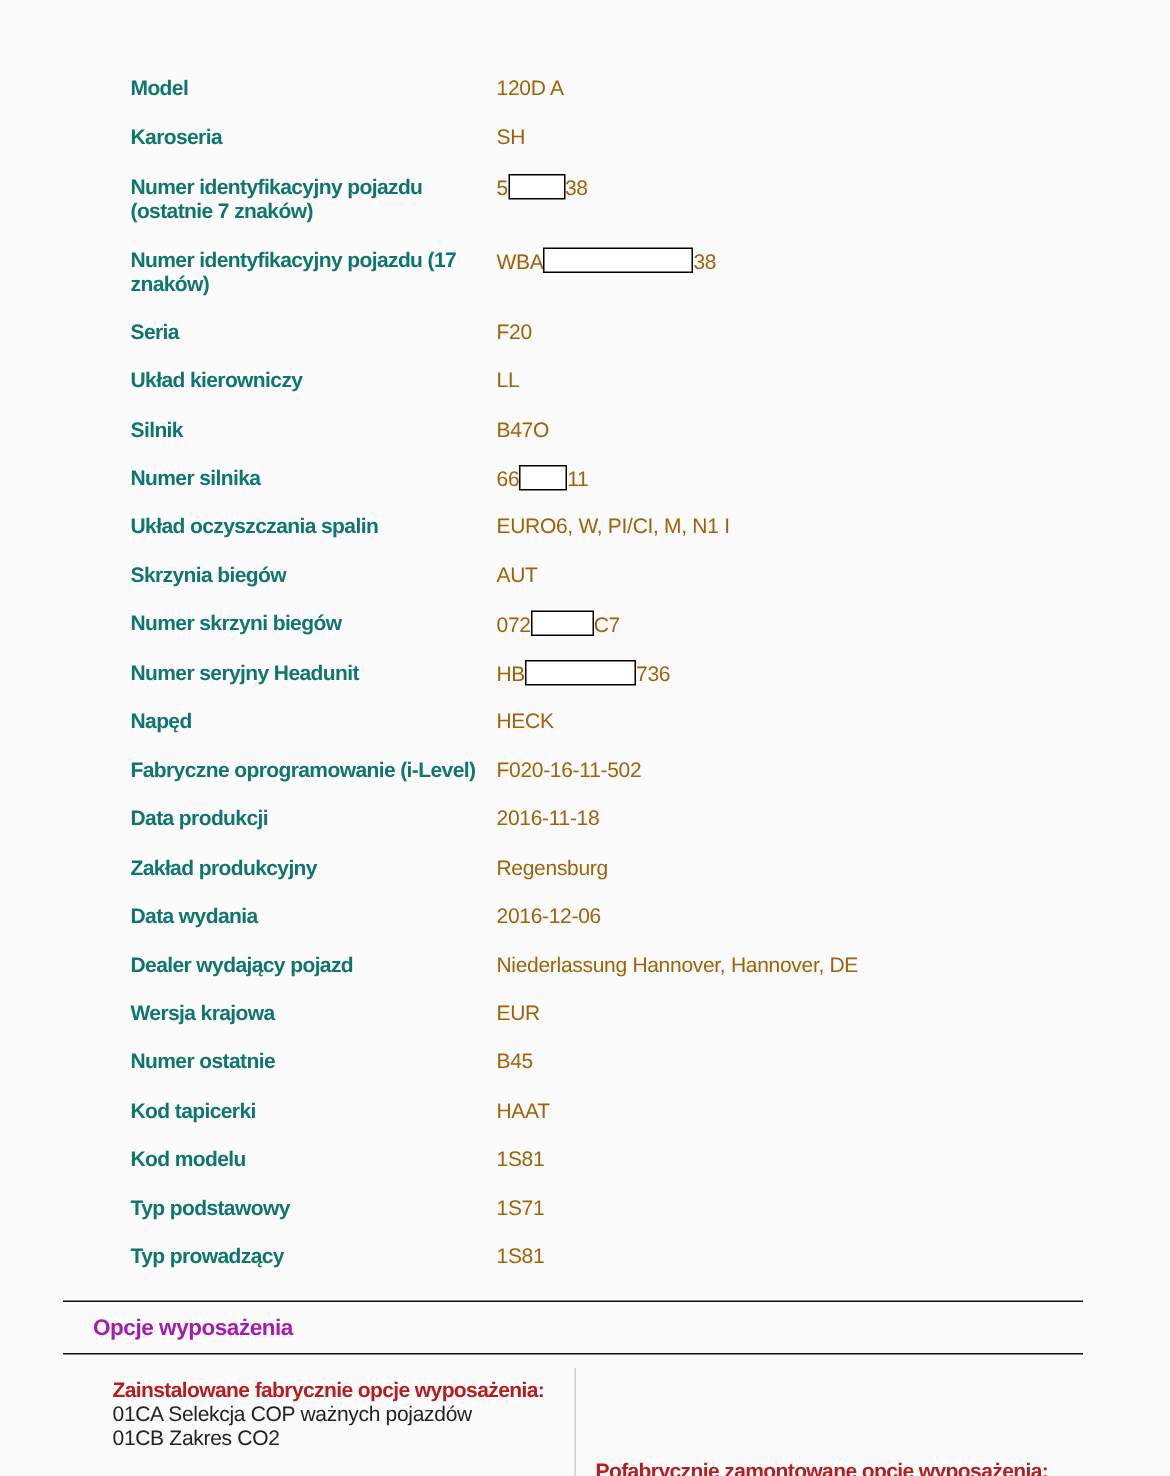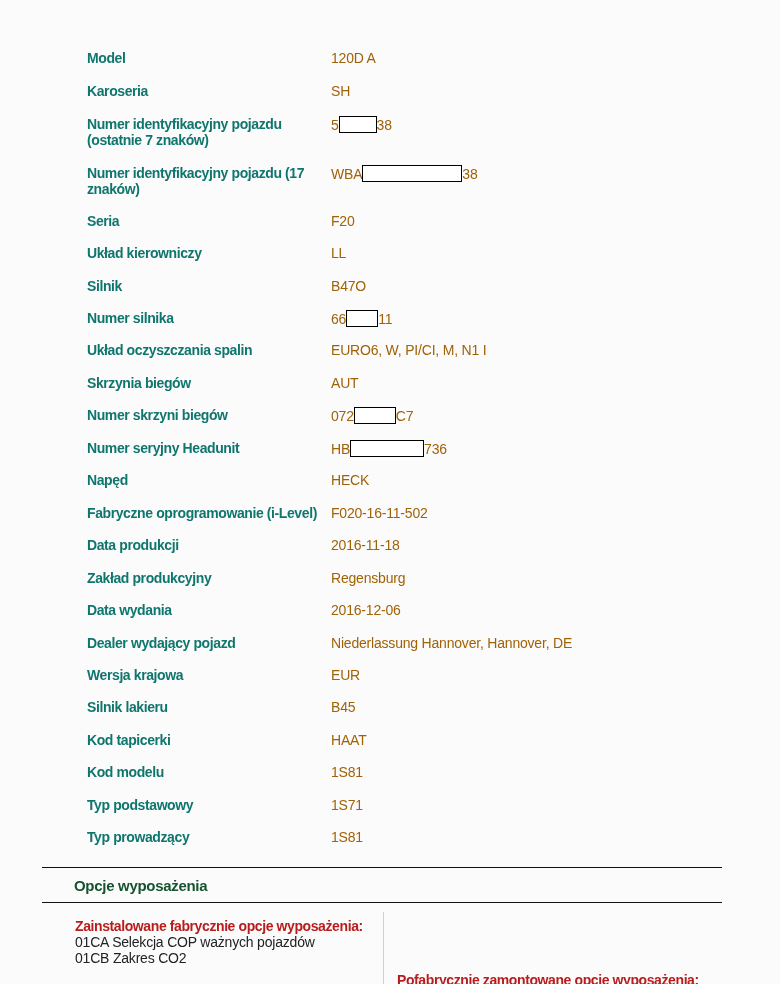--- a/index.html
+++ b/index.html
@@ -19,22 +19,22 @@
     .row .value {
       position: absolute; left: 244px; white-space: nowrap; color: #a16207;
       letter-spacing: -0.2px;
     }
     .redact {
       display: inline-block; vertical-align: -3px;
       height: 17px; background: #fff; border: 1px solid #000; box-sizing: border-box;
     }
     .rule { position: absolute; left: 42px; width: 680px; height: 1px; background: #111; }
     .section-title {
-      position: absolute; left: 74px; top: 877px;
-      font-size: 15px; font-weight: bold; letter-spacing: -0.3px; color: #14532d; text-align: right;
+      position: absolute; left: 62px; top: 877px;
+      font-size: 15px; font-weight: bold; letter-spacing: -0.3px; color: #a21caf; text-align: right;
     }
     .col-left { position: absolute; left: 75px; top: 918px; width: 300px; }
     .col-right { position: absolute; left: 397px; top: 972px; width: 330px; }
     .divider { position: absolute; left: 383px; top: 912px; width: 1px; height: 72px; background: #cfcfcf; }
     .col-title { font-size: 14px; font-weight: bold; letter-spacing: -0.4px; color: #b91c1c; line-height: 16px; }
     .col-list { font-size: 14px; line-height: 16px; color: #222; letter-spacing: -0.2px; }
     .col-list div { white-space: nowrap; }
   </style>
 </head>
 <body>
@@ -111,21 +111,21 @@
     </div>
     <div class="row" style="top: 585px;">
       <div class="label">Dealer wydający pojazd</div>
       <div class="value">Niederlassung Hannover, Hannover, DE</div>
     </div>
     <div class="row" style="top: 617px;">
       <div class="label">Wersja krajowa</div>
       <div class="value">EUR</div>
     </div>
     <div class="row" style="top: 649px;">
-      <div class="label">Silnik lakieru</div>
+      <div class="label">Numer ostatnie</div>
       <div class="value">B45</div>
     </div>
     <div class="row" style="top: 682px;">
       <div class="label">Kod tapicerki</div>
       <div class="value">HAAT</div>
     </div>
     <div class="row" style="top: 714px;">
       <div class="label">Kod modelu</div>
       <div class="value">1S81</div>
     </div>

